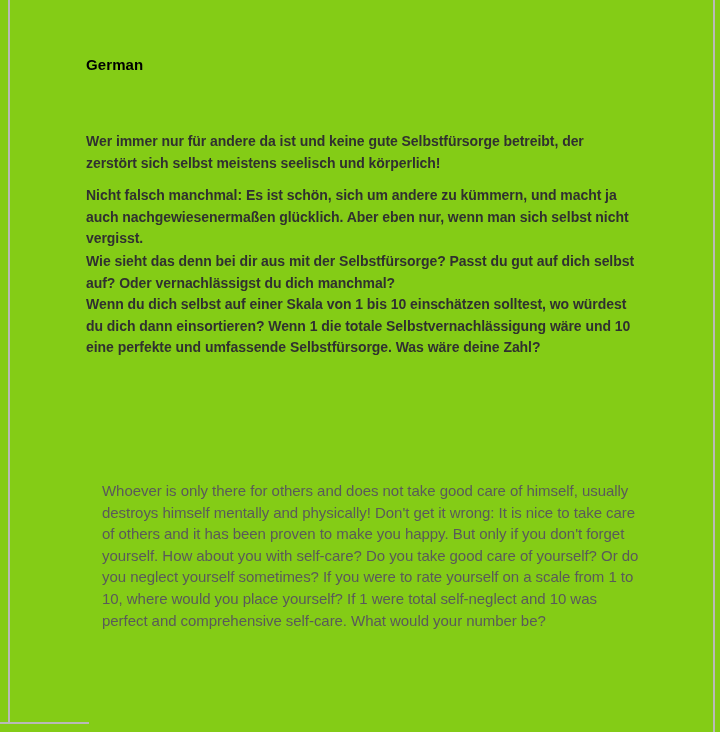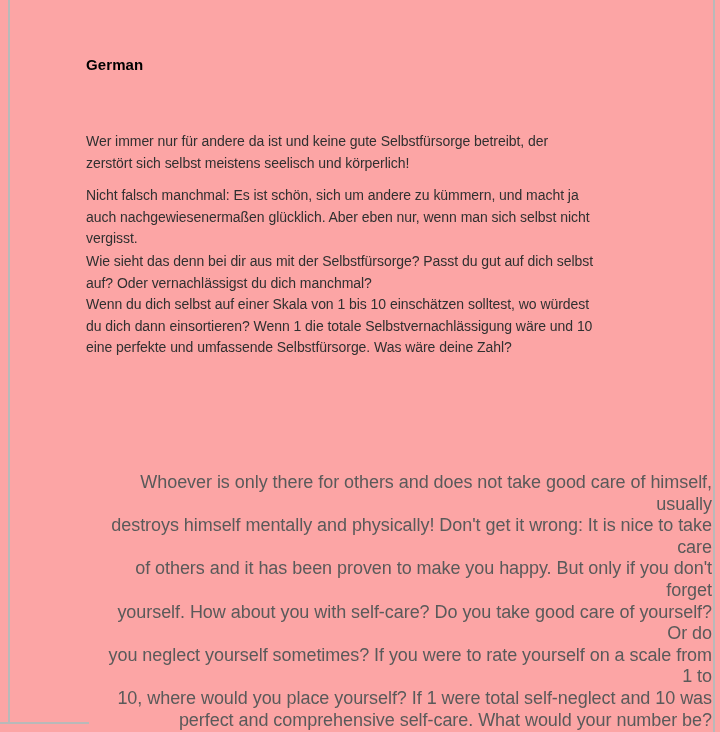--- a/index.html
+++ b/index.html
@@ -10,21 +10,21 @@
   body {
     width: 720px;
     height: 732px;
     position: relative;
     overflow: hidden;
     font-family: "Liberation Sans", sans-serif;
   }
   .page {
     position: absolute;
     inset: 0;
-    background: #fca5a5;
+    background: #84cc16;
   }
   .edge-left {
     position: absolute;
     left: 8px;
     top: 0;
     width: 2px;
     height: 723px;
     background: var(--page-border, #b9b9b9);
   }
   .edge-right {
@@ -56,36 +56,36 @@
   .para {
     position: absolute;
     left: 86px;
     width: 612px;
     margin: 0;
     font-size: 14px;
     line-height: 21.5px;
     letter-spacing: -0.05px;
     white-space: pre-line;
     color: var(--german-text, #303030);
+    font-weight: bold;
   }
   .para-1 { top: 131px; }
   .para-2 { top: 185px; }
   .para-3 { top: 251px; }
   .english {
     position: absolute;
     left: 86px;
     top: 464px;
     width: 618px;
-    margin: 8px;
-    font-size: 18px;
+    margin: 16px;
+    font-size: 15px;
     line-height: 21.6px;
     letter-spacing: -0.05px;
     white-space: pre-line;
     color: var(--english-text, #5a5a5a);
-    text-align: right;
   }
 </style>
 </head>
 <body>
 
 <div class="page">
   <div class="edge-left"></div>
   <div class="edge-right"></div>
   <div class="page-break-line"></div>
 

